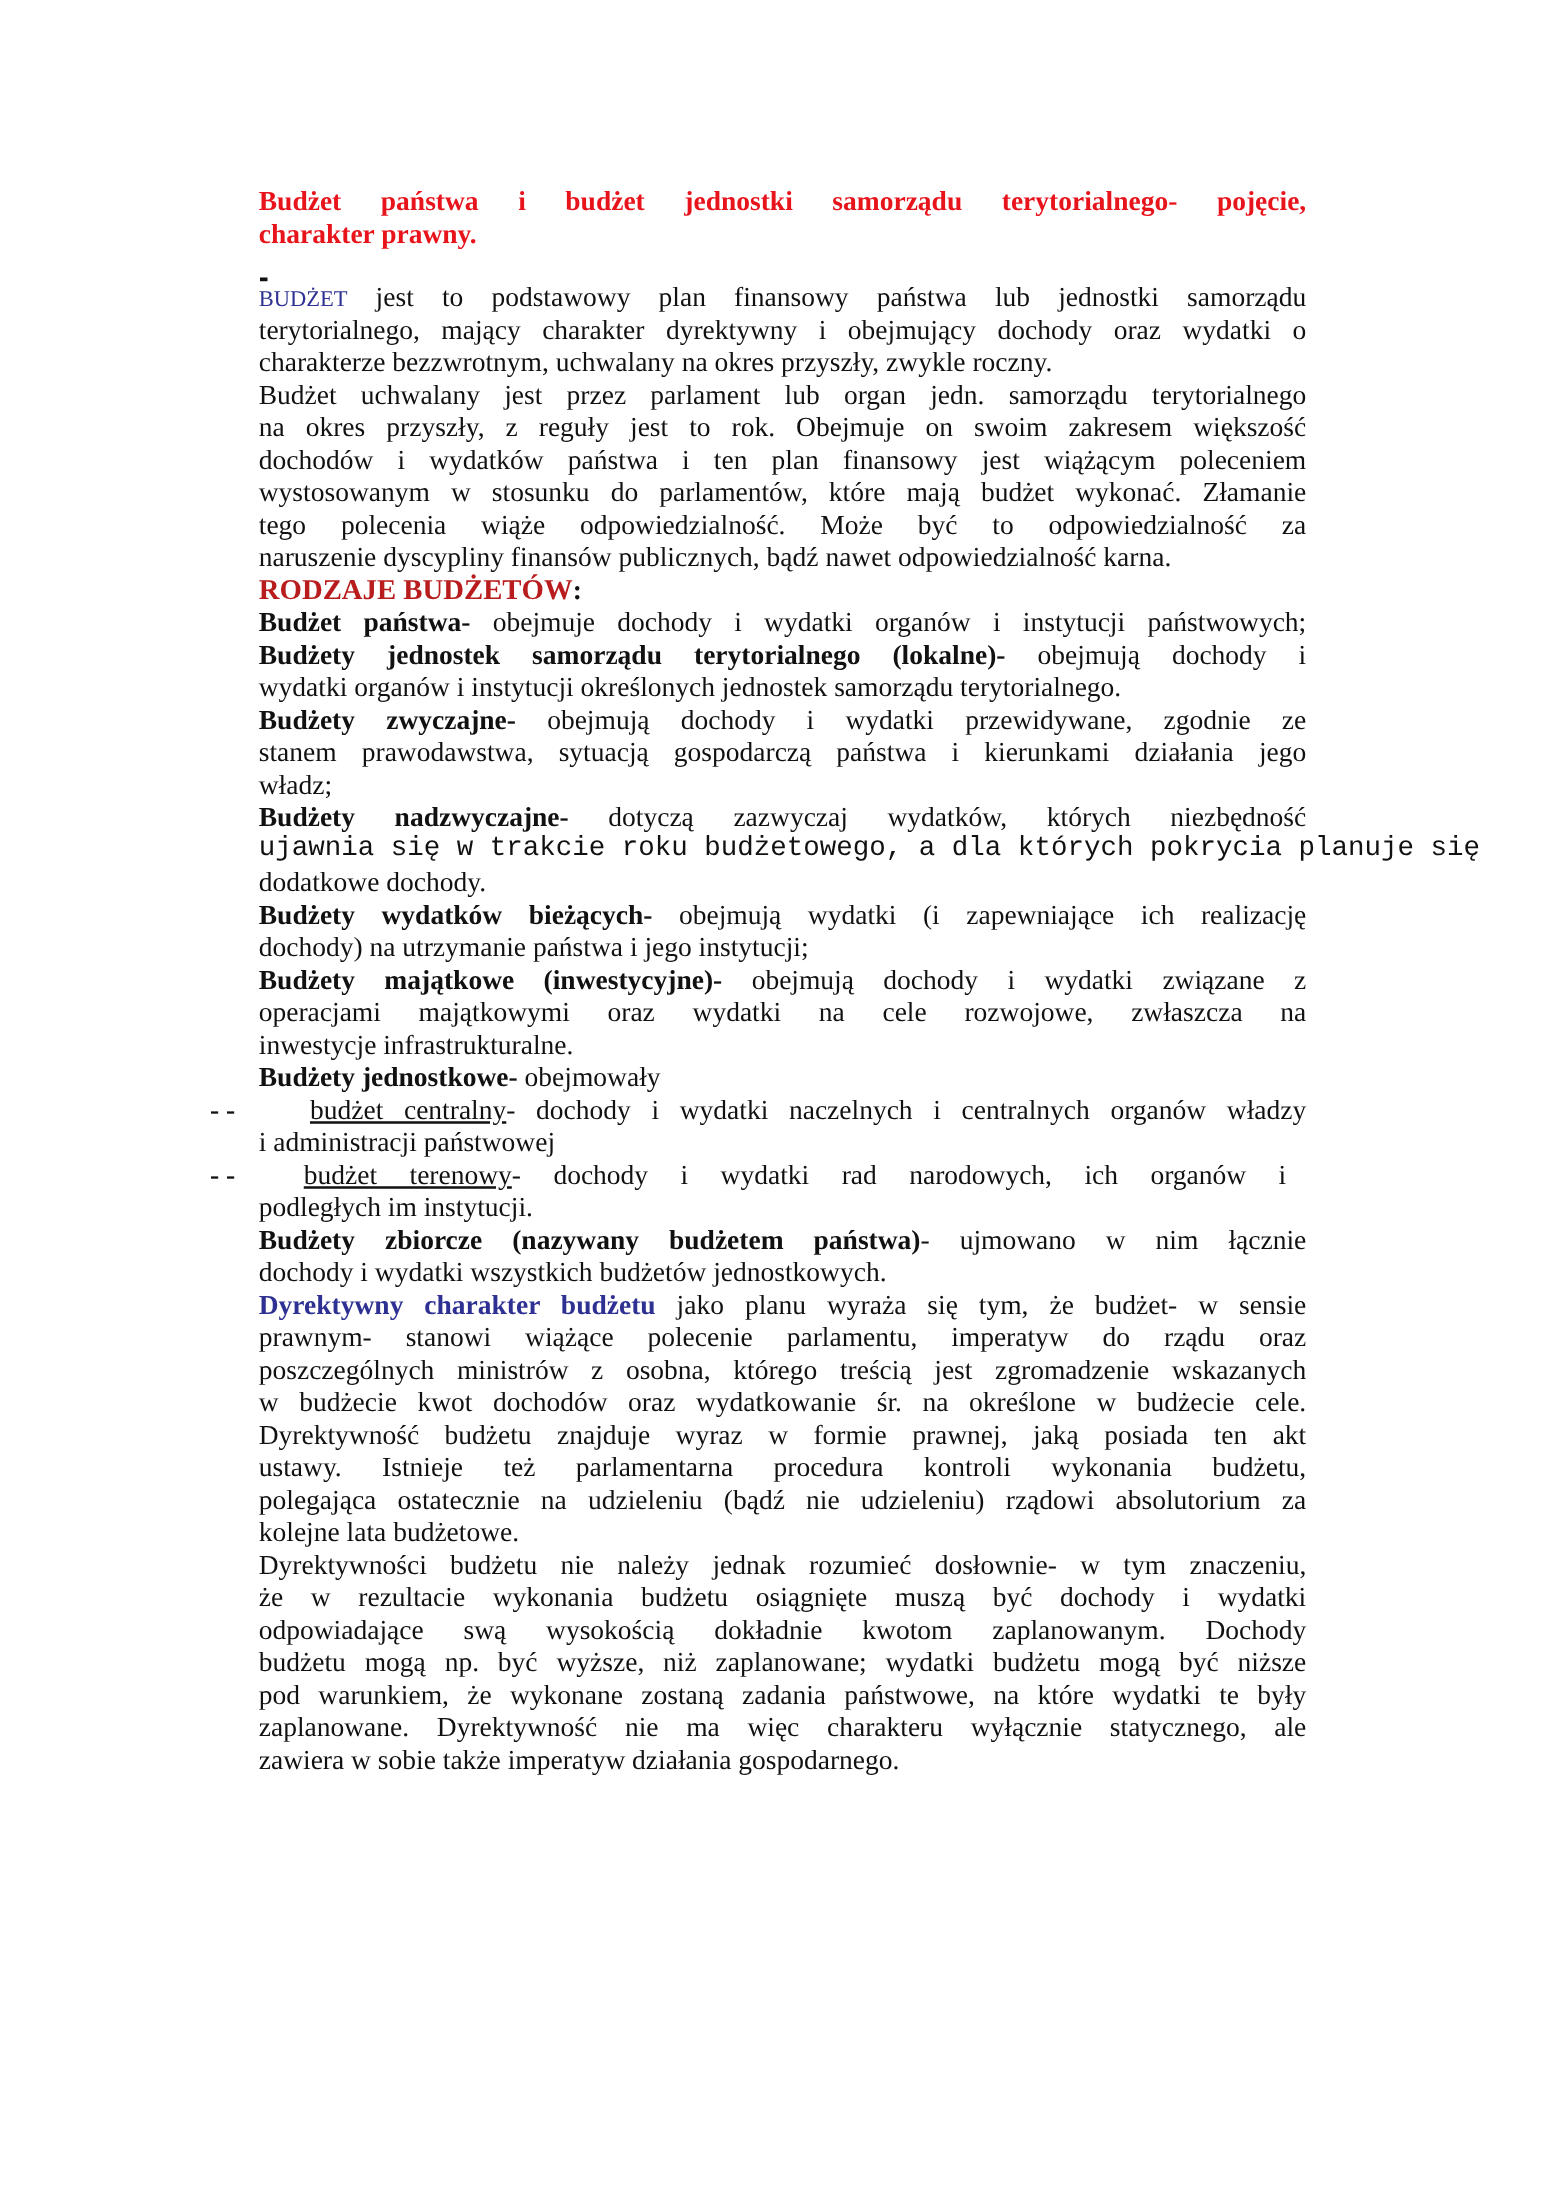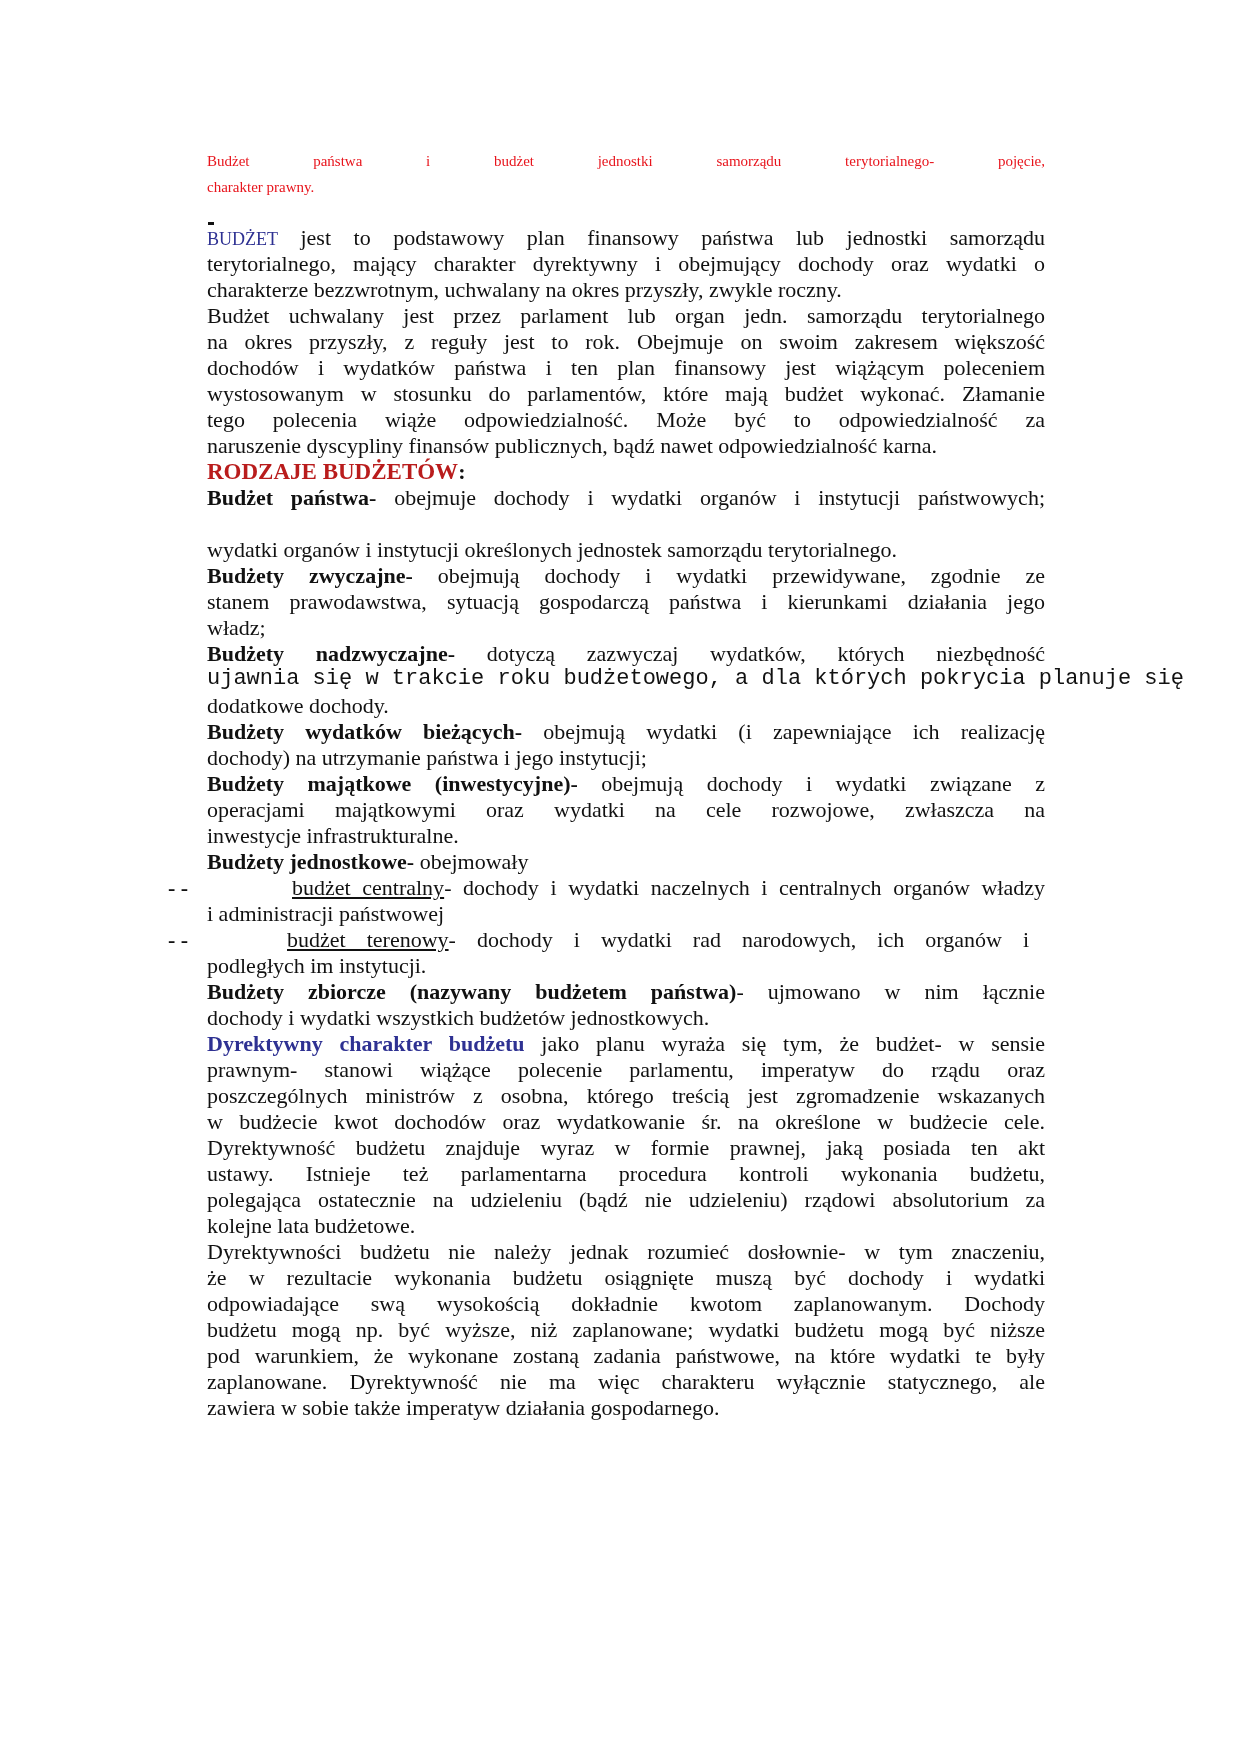--- a/index.html
+++ b/index.html
@@ -5,26 +5,26 @@
   html, body { margin: 0; padding: 0; background: #ffffff; }
   body { width: 1240px; height: 1754px; position: relative; overflow: hidden; }
   .page { position: absolute; left: 0; top: 0; width: 1240px; height: 1754px; background: #fff; }
   .ln {
     position: absolute; left: 207px; width: 838px;
     font-family: "Liberation Serif", "DejaVu Serif", serif;
     font-size: 22px; line-height: 26px; color: #111;
     white-space: nowrap; text-align: justify; text-align-last: justify;
   }
   .ln.last { text-align-last: left; }
-  .title { color: #e8141c; font-weight: normal; font-size: 15px; }
+  .title { color: #e8141c; font-weight: bold; font-size: 22px; }
   .blue { color: #2e3192; }
   .blue-b { color: #2e3192; font-weight: bold; }
   .red-b { color: #b91c1c; font-weight: bold; font-size: 23px; }
   b { font-weight: bold; }
-  u { text-decoration: underline; margin-left: 44px; }
+  u { text-decoration: underline; }
   .dash { position: absolute; left: 168px; font-family: "Liberation Serif", serif; font-size: 22px; color: #111; font-weight: bold; }
   .tick { position: absolute; left: 208px; top: 222px; width: 6px; height: 3px; background: #111; }
 </style>
 </head>
 <body>
 
 <div class="page">
 
   <div class="ln title" style="top:148px;">Budżet państwa i budżet jednostki samorządu terytorialnego- pojęcie,</div>
   <div class="ln title last" style="top:174px;">charakter prawny.</div>
@@ -39,20 +39,21 @@
   <div class="ln" style="top:329px;">na okres przyszły, z reguły jest to rok. Obejmuje on swoim zakresem większość</div>
   <div class="ln" style="top:355px;">dochodów i wydatków państwa i ten plan finansowy jest wiążącym poleceniem</div>
   <div class="ln" style="top:381px;">wystosowanym w stosunku do parlamentów, które mają budżet wykonać. Złamanie</div>
   <div class="ln" style="top:407px;">tego polecenia wiąże odpowiedzialność. Może być to odpowiedzialność za</div>
   <div class="ln last" style="top:433px;">naruszenie dyscypliny finansów publicznych, bądź nawet odpowiedzialność karna.</div>
 
   <div class="ln last" style="top:459px;"><span class="red-b">RODZAJE BUDŻETÓW</span><b>:</b></div>
 
   <div class="ln" style="top:485px;"><b>Budżet państwa-</b><span> obejmuje dochody i wydatki organów i instytucji państwowych;</span></div>
 
+  <div class="ln" style="top:511px;"><b>Budżety jednostek samorządu terytorialnego (lokalne)-</b><span> obejmują dochody i</span></div>
   <div class="ln last" style="top:537px;">wydatki organów i instytucji określonych jednostek samorządu terytorialnego.</div>
 
   <div class="ln" style="top:563px;"><b>Budżety zwyczajne-</b><span> obejmują dochody i wydatki przewidywane, zgodnie ze</span></div>
   <div class="ln" style="top:589px;">stanem prawodawstwa, sytuacją gospodarczą państwa i kierunkami działania jego</div>
   <div class="ln last" style="top:615px;">władz;</div>
 
   <div class="ln" style="top:641px;"><b>Budżety nadzwyczajne-</b><span> dotyczą zazwyczaj wydatków, których niezbędność</span></div>
   <div class="ln" style="top:666px;font-family:Liberation Mono, monospace;">ujawnia się w trakcie roku budżetowego, a dla których pokrycia planuje się</div>
   <div class="ln last" style="top:693px;">dodatkowe dochody.</div>
 

